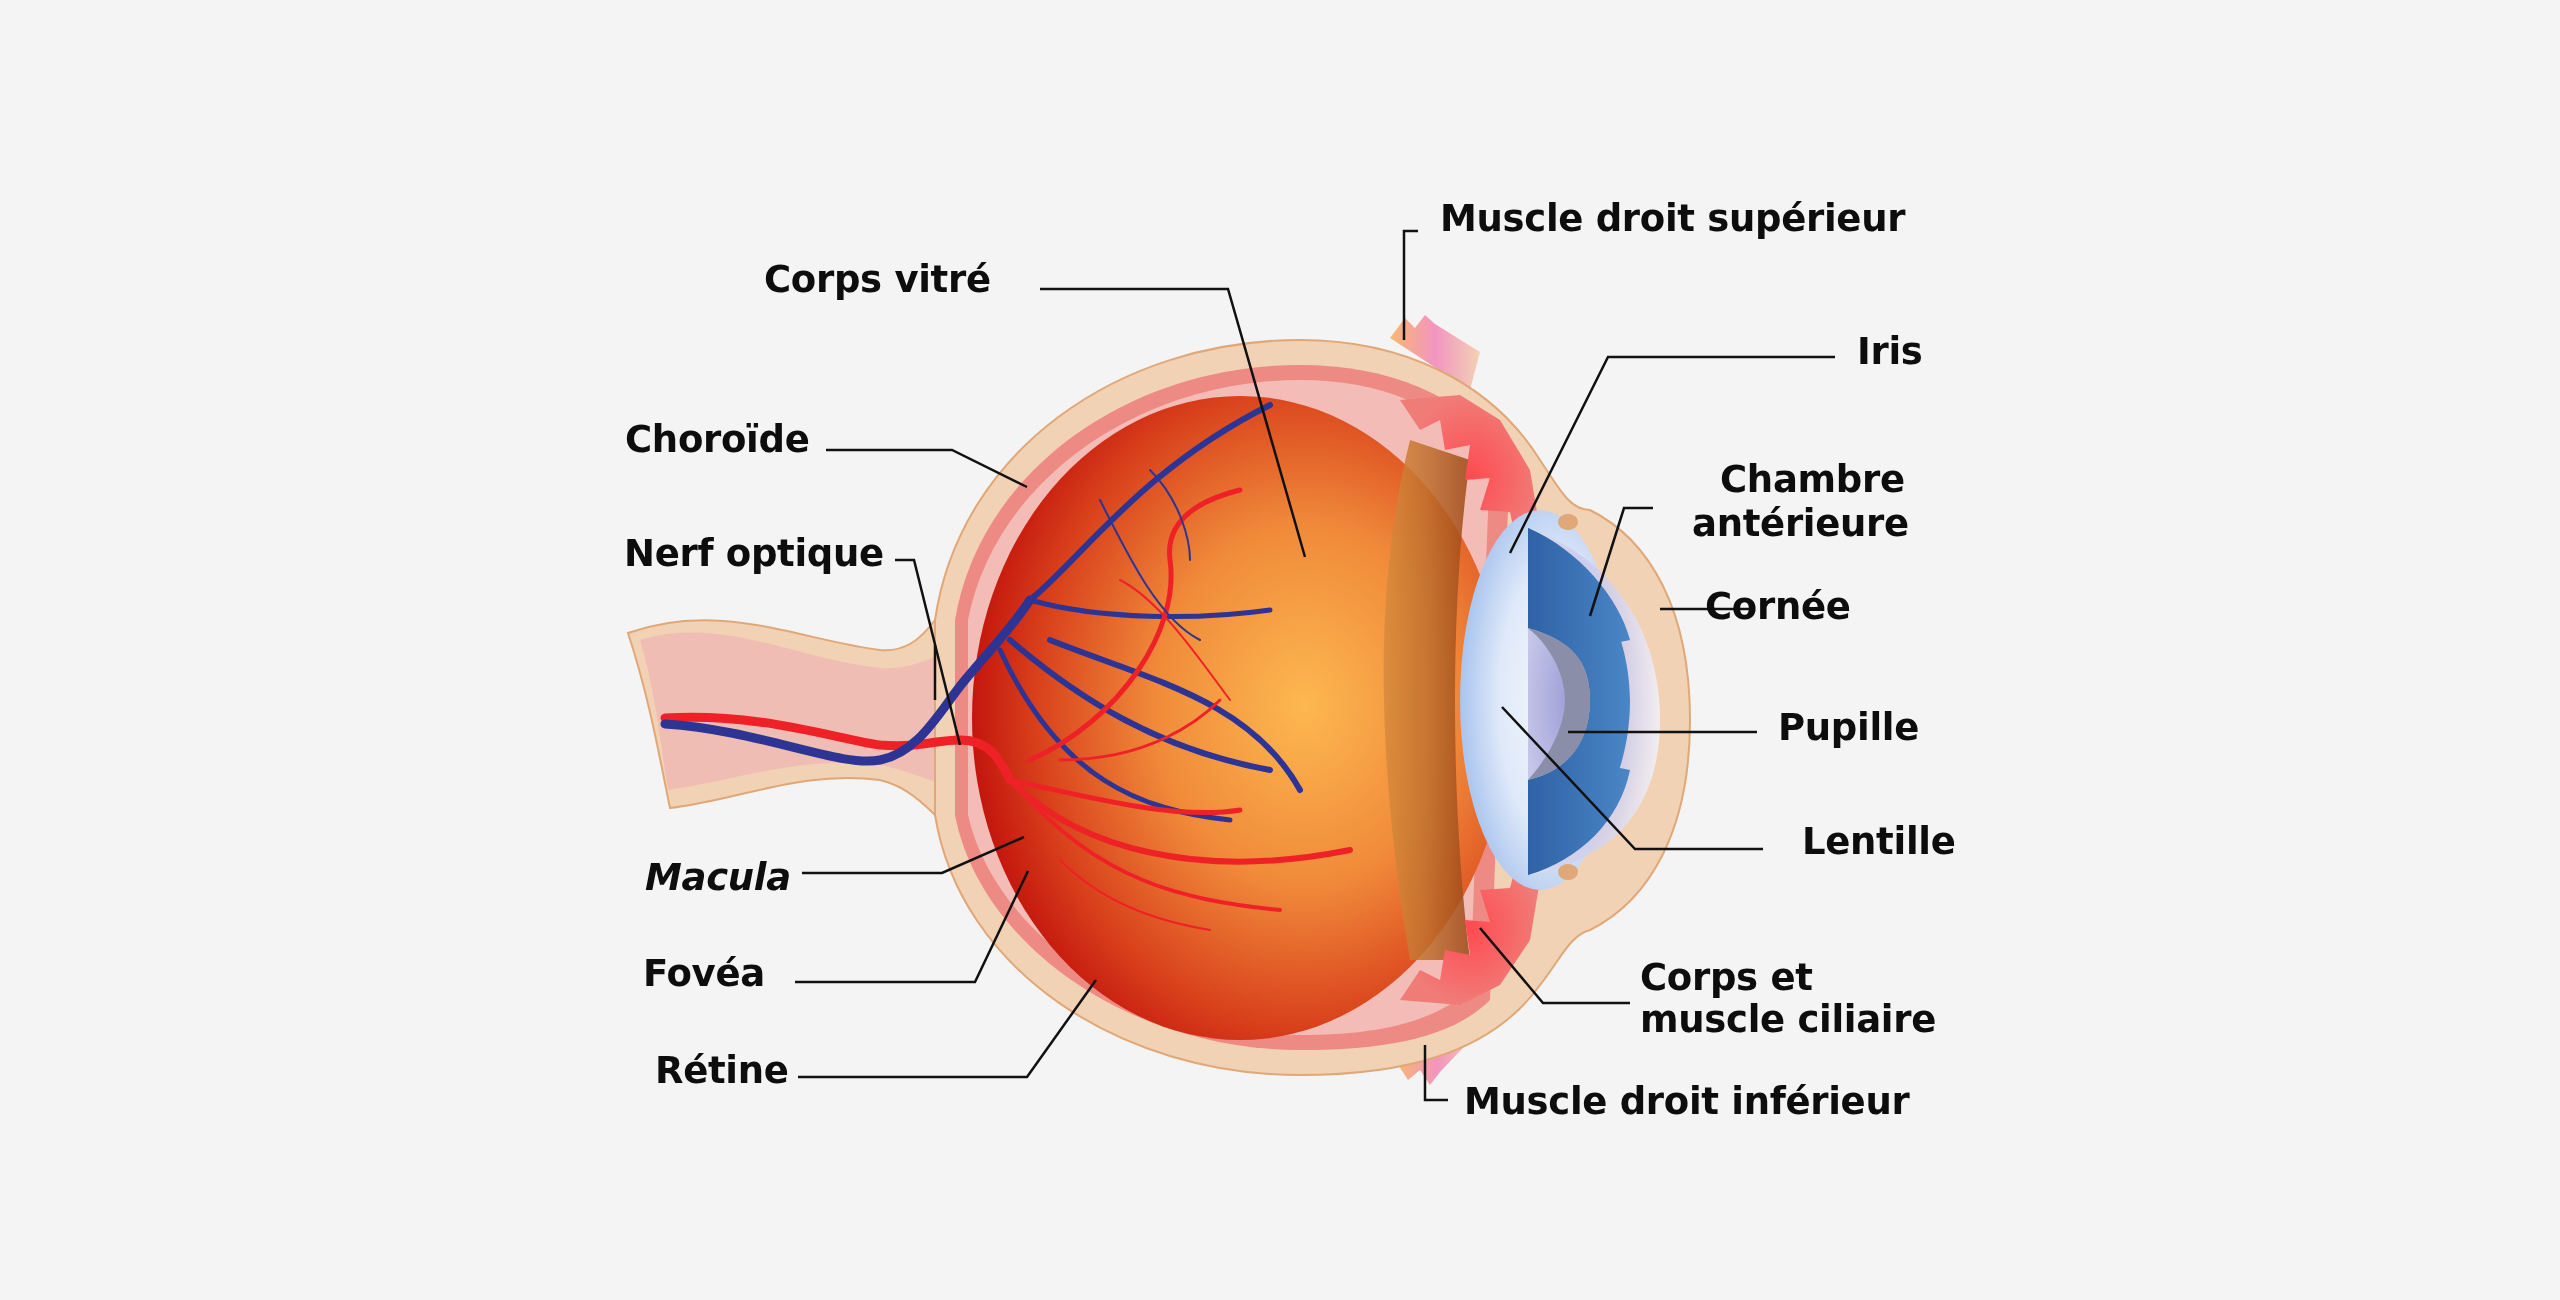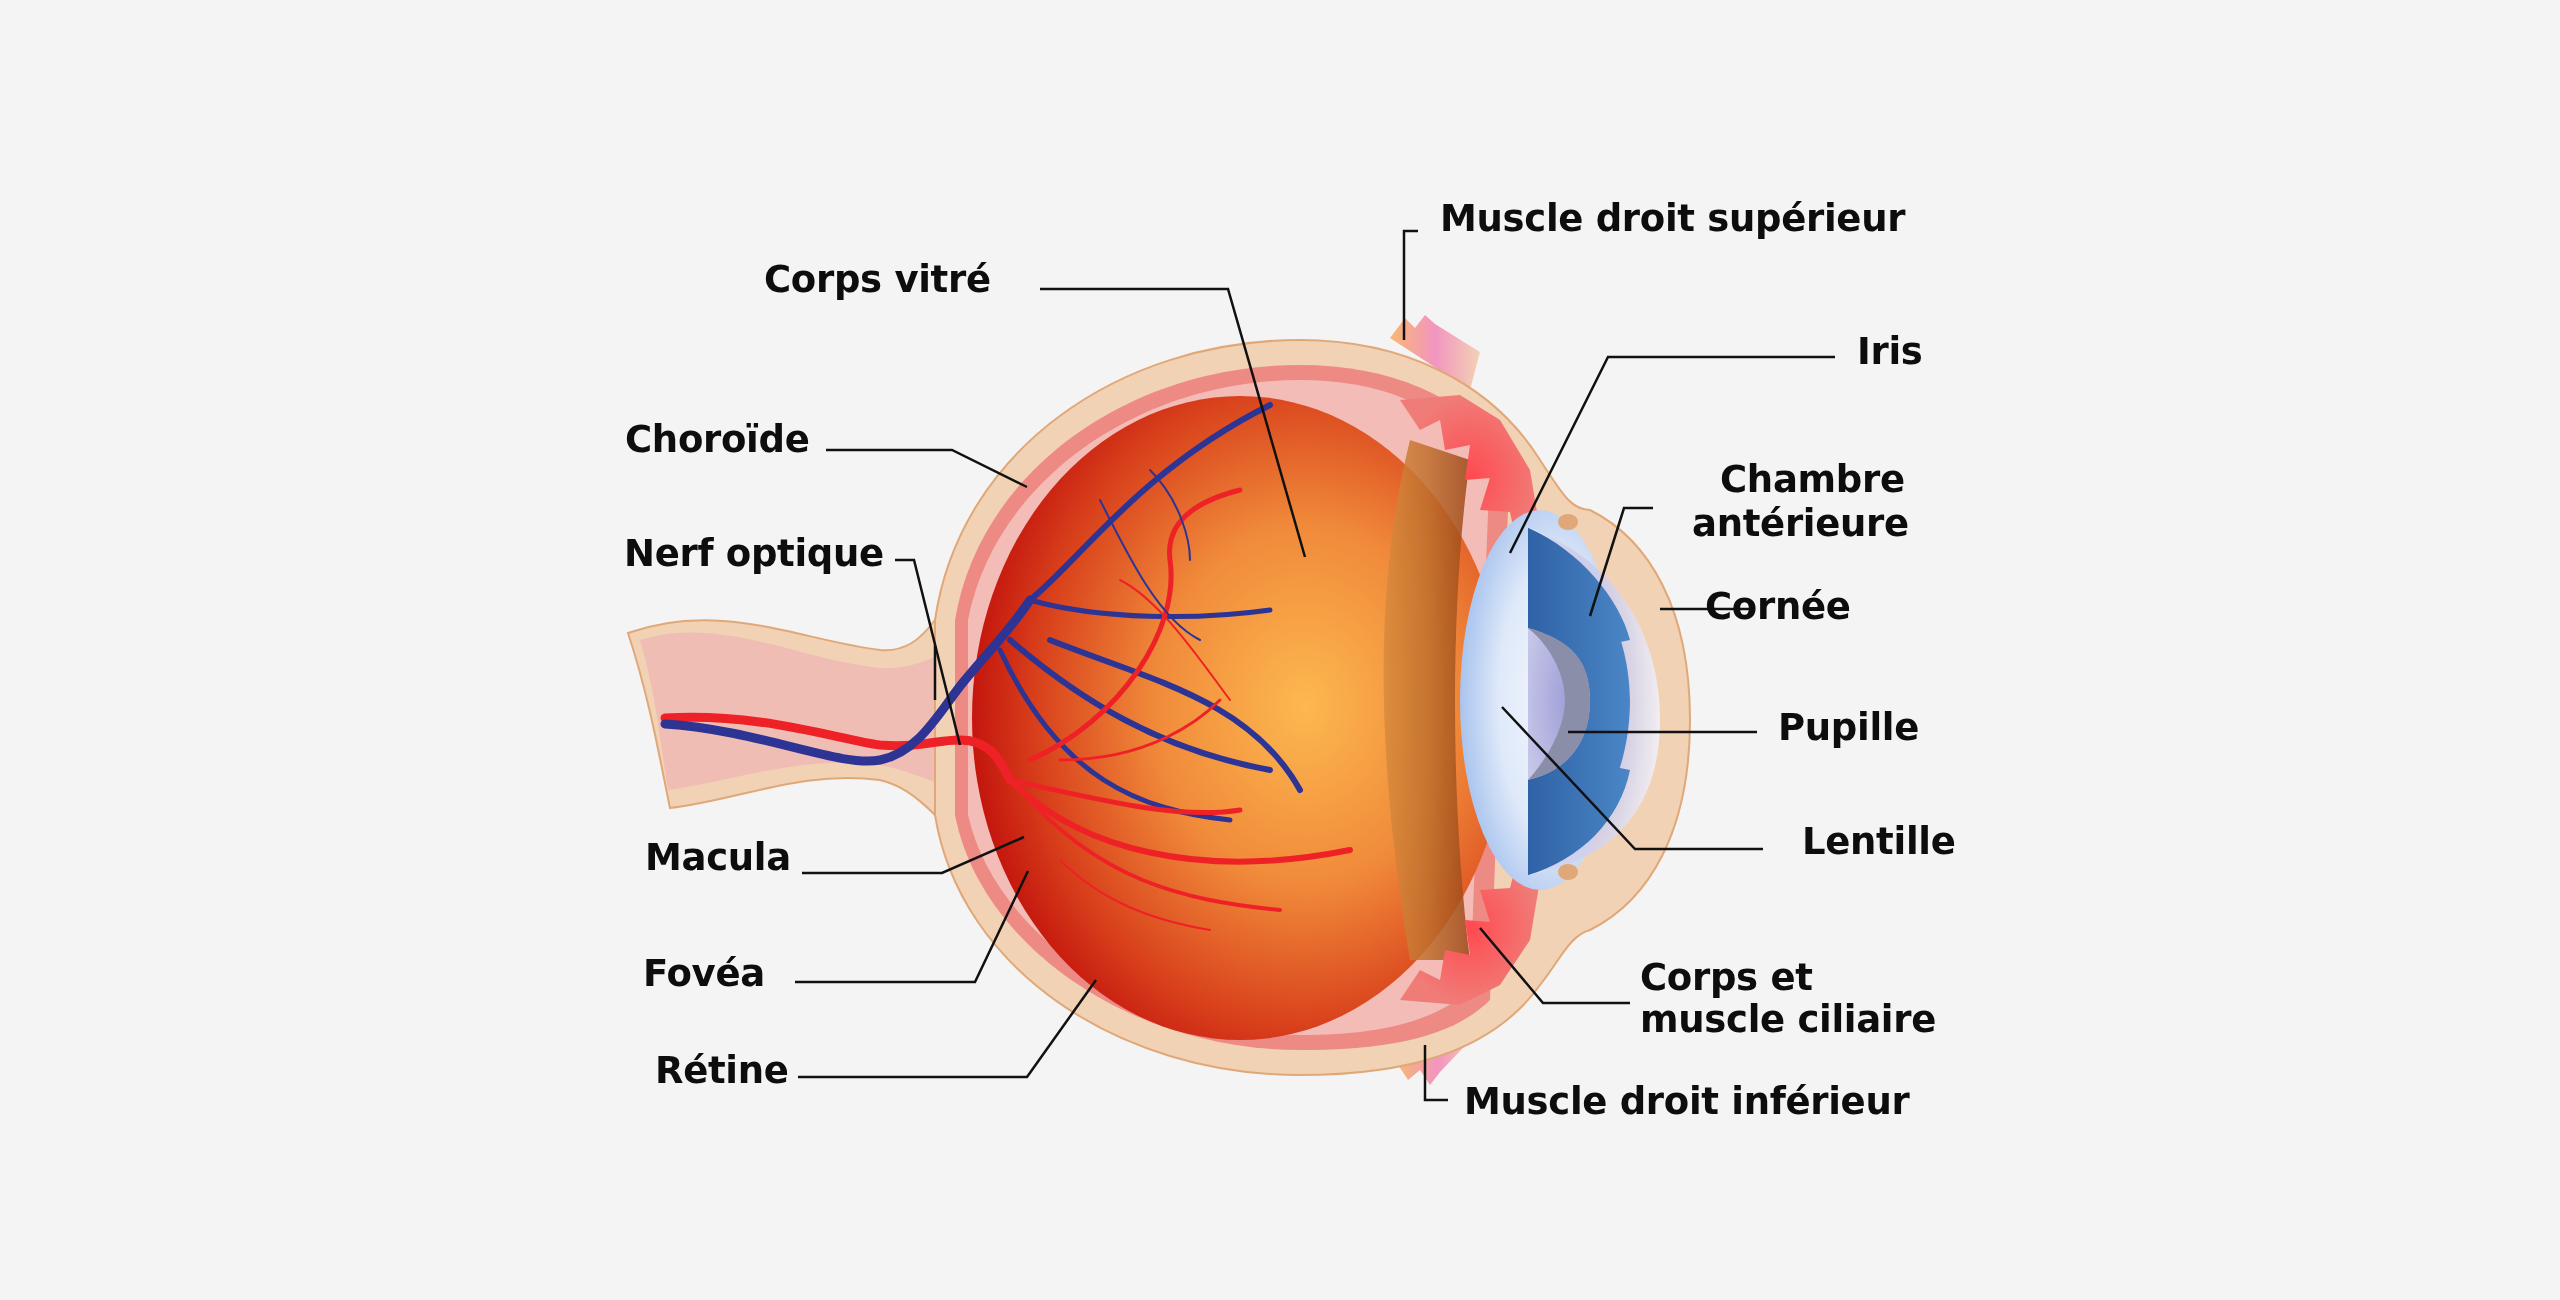--- a/index.html
+++ b/index.html
@@ -118,21 +118,21 @@
     <polyline points="1568,732 1757,732"></polyline>
     <polyline points="1502,707 1635,849 1763,849"></polyline>
     <polyline points="1480,928 1543,1003 1630,1003"></polyline>
     <polyline points="1425,1045 1425,1100 1448,1100"></polyline>
   </g>
 </svg>
 
 <div class="lbl" style="left:764px; top:258px;">Corps vitré</div>
 <div class="lbl" style="left:625px; top:418px;">Choroïde</div>
 <div class="lbl" style="left:624px; top:532px;">Nerf optique</div>
-<div class="lbl" style="left:645px; top:836px;">Macula</div>
+<div class="lbl" style="left:645px; top:856px;font-style:italic;">Macula</div>
 <div class="lbl" style="left:643px; top:952px;">Fovéa</div>
 <div class="lbl" style="left:655px; top:1049px;">Rétine</div>
 
 <div class="lbl" style="left:1440px; top:197px;">Muscle droit supérieur</div>
 <div class="lbl" style="left:1857px; top:330px;">Iris</div>
 <div class="lbl" style="left:1720px; top:458px;">Chambre</div>
 <div class="lbl" style="left:1692px; top:502px;">antérieure</div>
 <div class="lbl" style="left:1705px; top:585px;">Cornée</div>
 <div class="lbl" style="left:1778px; top:706px;text-align:center;">Pupille</div>
 <div class="lbl" style="left:1778px; top:820px;margin-left:24px;">Lentille</div>

